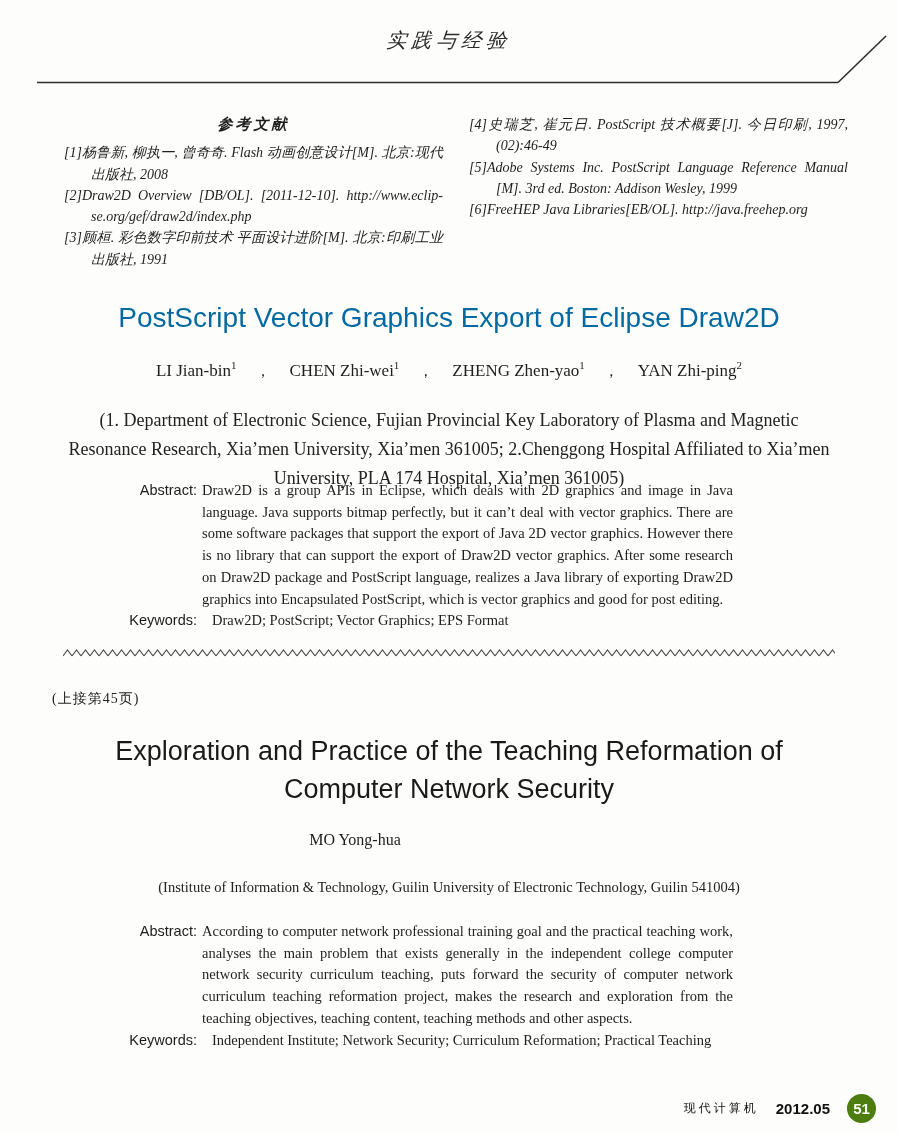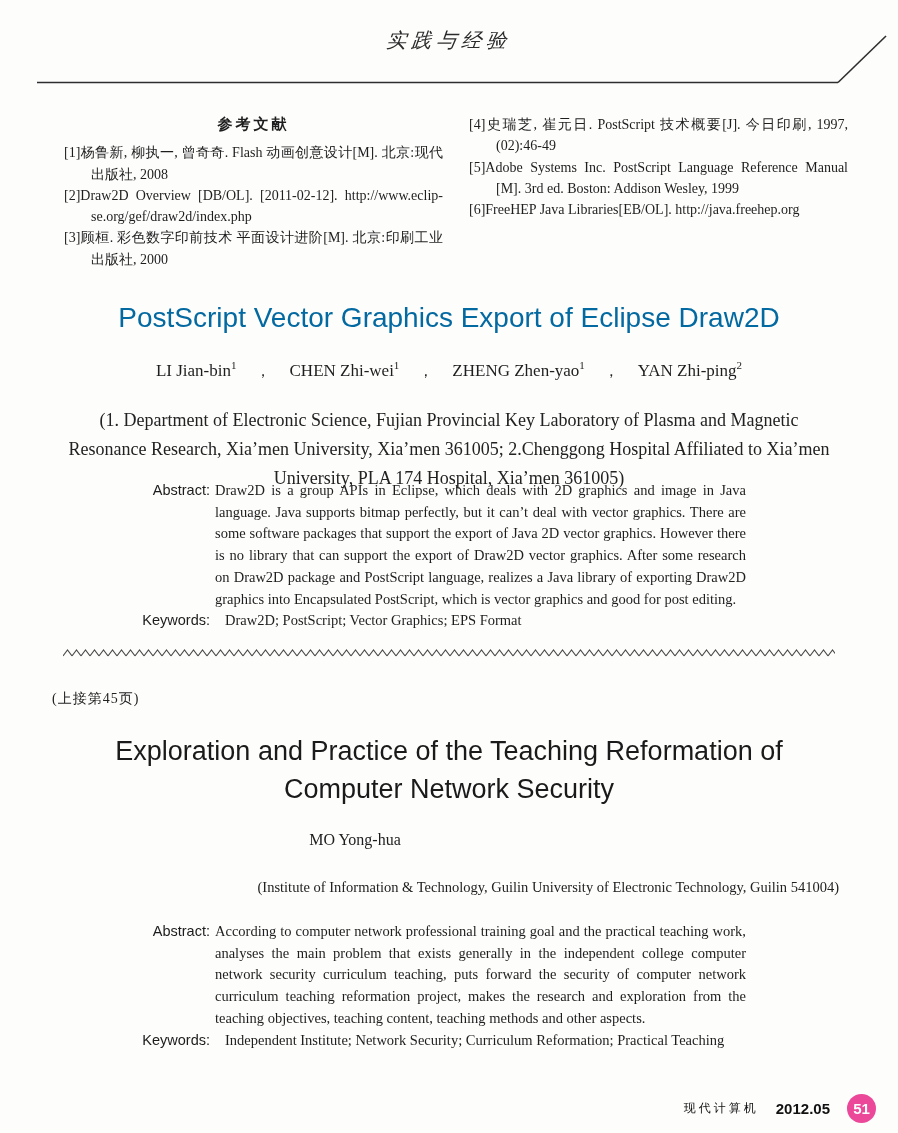--- a/index.html
+++ b/index.html
@@ -14,21 +14,21 @@
     position:absolute; top:27px; left:0; width:898px; text-align:center;
     font-style:italic; font-size:20px; letter-spacing:5px; color:#2b2b2b;
     transform:skewX(-6deg);
   }
   .header-rule { position:absolute; top:0; left:0; }
 
   
   .refs {
     position:absolute; top:114px; left:64px; width:784px;
     display:flex; gap:26px;
-    font-size:14px; line-height:21.3px;
+    font-size:14px; line-height:21.3px;font-style:italic;
   }
   .refs-col { width:379px; }
   .refs-heading {
     text-align:center; font-weight:bold; font-size:15px;
     letter-spacing:3px; margin-bottom:7px;
   }
   .ref-item { text-indent:-27px; padding-left:27px; text-align:justify; }
 
   
   .title1 {
@@ -43,21 +43,21 @@
   }
   .authors sup { font-size:11px; }
   .author-sep { margin:0 19px; font-size:15px; }
   .affil1 {
     position:absolute; top:406px; left:59px; width:780px;
     text-align:center; font-size:18px; line-height:29px; color:#222;
   }
 
   
   .abs-block {
-    position:absolute; left:139px; width:607px;
+    position:absolute; left:126px; width:607px;
     font-size:14.5px; line-height:21.7px;
   }
   .abs-row { display:flex; }
   .abs-label {
     flex:0 0 71px; text-align:right;
     font-family:"Liberation Sans","DejaVu Sans",sans-serif;
     font-size:14.5px; color:#1c1c1c;
   }
   .abs-body { flex:1; margin-left:5px; text-align:justify; }
   .kw-body { flex:1; margin-left:15px; text-align:left; }
@@ -76,57 +76,57 @@
     position:absolute; top:732px; left:79px; width:740px; text-align:center;
     font-family:"Liberation Sans","DejaVu Sans",sans-serif;
     font-size:27px; font-weight:400; line-height:38px; color:#1a1a1a;
   }
   .author2 {
     position:absolute; top:831px; left:0; width:710px;
     text-align:center; font-size:16px;
   }
   .affil2 {
     position:absolute; top:879px; left:59px; width:780px;
-    text-align:right; font-size:14.5px; color:#222;
+    text-align:center; font-size:14.5px; color:#222;
   }
 
   
   .footer {
     position:absolute; top:1093px; right:22px; height:30px;
     display:flex; align-items:center; gap:17px;
   }
   .journal-name { font-size:12px; letter-spacing:3px; color:#111; }
   .journal-issue {
     font-family:"Liberation Sans","DejaVu Sans",sans-serif;
     font-size:15px; font-weight:bold; color:#111;
   }
   .page-badge {
-    width:29px; height:29px; border-radius:50%; background:#ec4899;
+    width:29px; height:29px; border-radius:50%; background:#4d7c0f;
     color:#fff; display:flex; align-items:center; justify-content:center;
     font-family:"Liberation Sans","DejaVu Sans",sans-serif;
     font-size:15px; font-weight:bold;
   }
 </style>
 </head>
 <body>
 
 <div class="page">
 
   <svg class="header-rule" width="898" height="95">
     <line x1="37" y1="82.5" x2="838" y2="82.5" stroke="#2e2e2e" stroke-width="1.6"></line>
     <line x1="838" y1="82.5" x2="886" y2="36" stroke="#2e2e2e" stroke-width="1.6"></line>
   </svg>
   <div class="header-label">实践与经验</div>
 
   <div class="refs">
     <div class="refs-col">
       <div class="refs-heading">参考文献</div>
       <div class="ref-item">[1]杨鲁新, 柳执一, 曾奇奇. Flash 动画创意设计[M]. 北京:现代出版社, 2008</div>
-      <div class="ref-item">[2]Draw2D Overview [DB/OL]. [2011-02-12]. http://www.eclip-se.org/gef/draw2d/index.php</div>
-      <div class="ref-item">[3]顾桓. 彩色数字印前技术 平面设计进阶[M]. 北京:印刷工业出版社, 2000</div>
+      <div class="ref-item">[2]Draw2D Overview [DB/OL]. [2011-12-10]. http://www.eclip-se.org/gef/draw2d/index.php</div>
+      <div class="ref-item">[3]顾桓. 彩色数字印前技术 平面设计进阶[M]. 北京:印刷工业出版社, 1991</div>
     </div>
     <div class="refs-col">
       <div class="ref-item">[4]史瑞芝, 崔元日. PostScript 技术概要[J]. 今日印刷, 1997, (02):46-49</div>
       <div class="ref-item">[5]Adobe Systems Inc. PostScript Language Reference Manual [M]. 3rd ed. Boston: Addison Wesley, 1999</div>
       <div class="ref-item">[6]FreeHEP Java Libraries[EB/OL]. http://java.freehep.org</div>
     </div>
   </div>
 
   <h1 class="title1" style="margin:0;">PostScript Vector Graphics Export of Eclipse Draw2D</h1>
 

